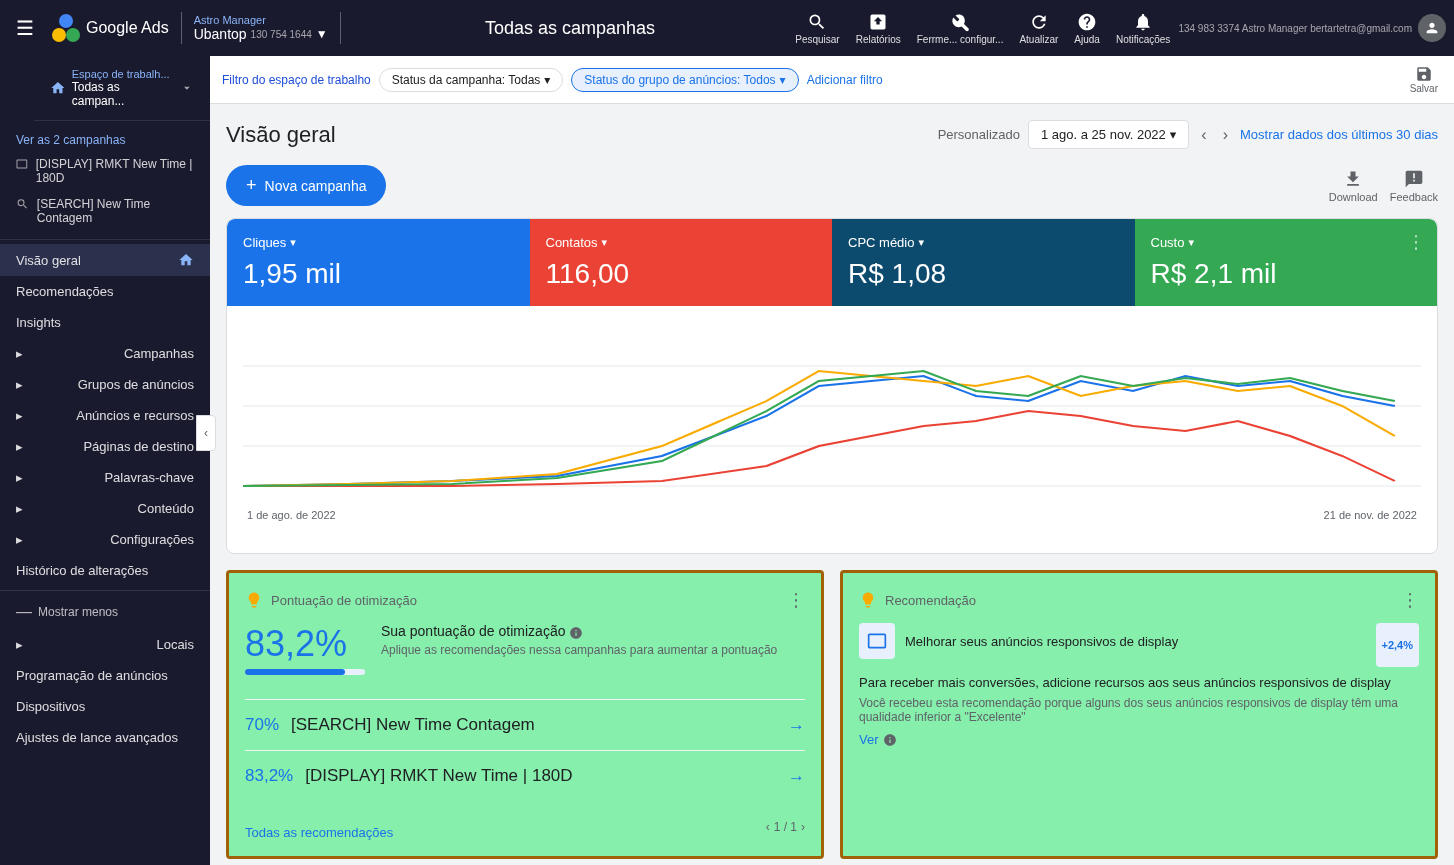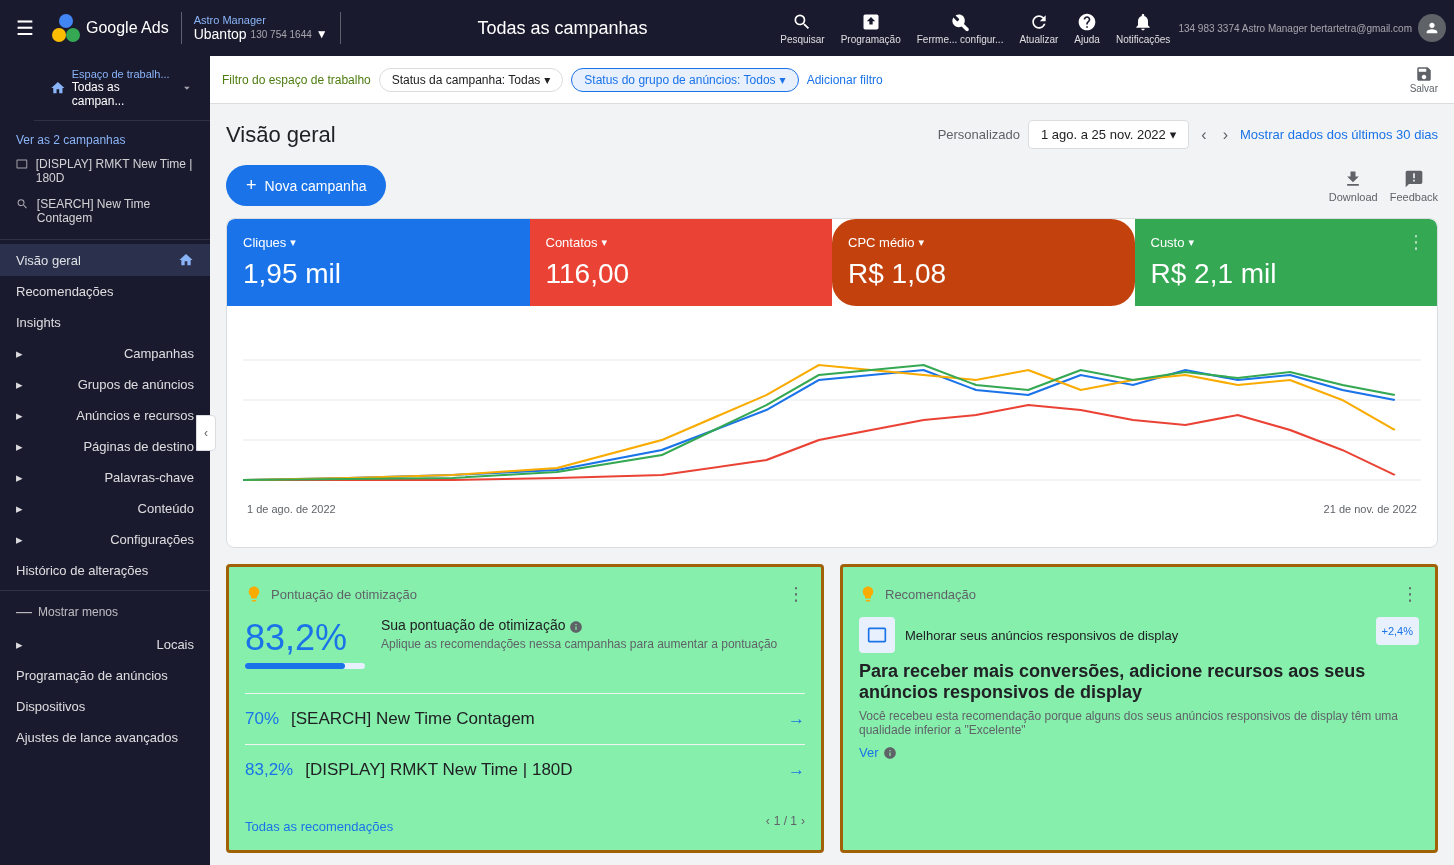--- a/index.html
+++ b/index.html
@@ -36,21 +36,21 @@
       top: 56px; left: 210px; right: 0;
       height: 48px;
       background: white;
       display: flex;
       align-items: center;
       padding: 0 12px;
       gap: 8px;
       border-bottom: 1px solid #dadce0;
       z-index: 90;
     }
-    .filter-label { color: #4d7c0f; font-size: 12px; }
+    .filter-label { color: #1d4ed8; font-size: 12px; }
     .filter-chip {
       display: flex; gap: 4px;
       border: 1px solid #dadce0;
       border-radius: 16px;
       padding: 4px 12px;
       font-size: 12px;
       cursor: pointer;
       background: white;
     }
     .filter-chip.active { background: #e8f0fe; border-color: #1a73e8; color: #1a73e8; }
@@ -179,34 +179,34 @@
       overflow: hidden;
     }
     .metric-card {
       flex: 1;
       padding: 16px;
       color: white;
       position: relative;
     }
     .metric-card.blue { background: #1a73e8; }
     .metric-card.red { background: #ea4335; }
-    .metric-card.orange { background: #c2410c; border-radius: 24px; }
+    .metric-card.orange { background: #0c4a6e; }
     .metric-card.green { background: #34a853; }
     .metric-label {
       display: flex; align-items: center; gap: 4px;
       font-size: 13px; margin-bottom: 8px;
     }
     .metric-value { font-size: 28px; font-weight: 400; }
     .metric-more { position: absolute; top: 12px; right: 12px; font-size: 18px; opacity: 0.7; }
 
     
     .chart-container {
       background: white;
       border-radius: 0 0 8px 8px;
-      padding: 14px 16px 16px;
+      padding: 20px 16px 16px;
       margin-bottom: 16px;
       position: relative;
     }
     .chart-svg { width: 100%; height: 180px; }
     .chart-labels {
       display: flex; justify-content: space-between;
       font-size: 11px; color: #5f6368;
       padding: 0 4px;
     }
 
@@ -234,24 +234,24 @@
       padding: 15px 0; border-top: 1px solid #f1f3f4; font-size: 17px;
     }
     .camp-pct { color: #1a73e8; font-weight: 500; margin-right: 12px; }
     .camp-name { flex: 1; color: #202124; }
     .camp-arrow { color: #1a73e8; }
 
     .all-recs { color: #1a73e8; font-size: 13px; cursor: pointer; margin-top: 12px; display: flex; align-items: center; gap: 4px; }
     .pagination { display: flex; align-items: center; gap: 4px; font-size: 12px; color: #5f6368; }
 
     
-    .rec-badge { background: #e8f0fe; color: #1a73e8; font-size: 11px; font-weight: 400; border-radius: 4px; padding: 8px 6px; }
+    .rec-badge { background: #e8f0fe; color: #1a73e8; font-size: 11px; font-weight: 700; border-radius: 4px; padding: 16px 6px; }
     .rec-icon-box { width: 36px; height: 36px; background: #e8f0fe; border-radius: 4px; display: flex; align-items: center; justify-content: center; flex-shrink: 0; }
     .rec-header-row { display: flex; align-items: flex-start; justify-content: space-between; margin-bottom: 8px; }
-    .rec-title { font-size: 18px; font-weight: 700; color: #202124; margin-bottom: 6px; }
+    .rec-title { font-size: 13px; font-weight: 400; color: #202124; margin-bottom: 6px; }
     .rec-desc { font-size: 12px; color: #5f6368; margin-bottom: 8px; }
     .rec-see { color: #1a73e8; font-size: 13px; cursor: pointer; }
 
     .metrics-card-wrapper {
       background: white;
       border-radius: 8px;
       margin-bottom: 16px;
       overflow: hidden;
       border: 1px solid #dadce0;
     }
@@ -290,21 +290,21 @@
     <div class="top-nav-icon-item">
       <svg width="20" height="20" viewBox="0 0 24 24" fill="white">
           <path d="M15.5 14h-.79l-.28-.27A6.471 6.471 0 0 0 16 9.5 6.5 6.5 0 1 0 9.5 16c1.61 0 3.09-.59 4.23-1.57l.27.28v.79l5 4.99L20.49 19l-4.99-5zm-6 0C7.01 14 5 11.99 5 9.5S7.01 5 9.5 5 14 7.01 14 9.5 11.99 14 9.5 14z"></path>
         </svg>
       <span>Pesquisar</span>
     </div>
     <div class="top-nav-icon-item">
       <svg width="20" height="20" viewBox="0 0 24 24" fill="white">
           <path d="M19 3H5c-1.1 0-2 .9-2 2v14c0 1.1.9 2 2 2h14c1.1 0 2-.9 2-2V5c0-1.1-.9-2-2-2zm-7 3l5 5h-3v4h-4v-4H7l5-5z"></path>
         </svg>
-      <span>Programação</span>
+      <span>Relatórios</span>
     </div>
     <div class="top-nav-icon-item">
       <svg width="20" height="20" viewBox="0 0 24 24" fill="white">
           <path d="M15.9 5.1C13.4 2.6 9.6 2.2 6.6 4.1L10.7 8.2C11.1 8.6 11.1 9.3 10.7 9.7L9.6 10.8C9.2 11.2 8.5 11.2 8.1 10.8L4 6.7C2.1 9.7 2.5 13.5 5 16C7.4 18.4 11 18.9 13.9 17.3L19.1 22.5C19.9 23.3 21.2 23.3 22 22.5C22.8 21.7 22.8 20.4 22 19.6L16.8 14.4C18.5 11.5 18 7.6 15.9 5.1Z"></path>
         </svg>
       <span>Ferrme... configur...</span>
     </div>
     <div class="top-nav-icon-item">
       <svg width="20" height="20" viewBox="0 0 24 24" fill="white">
           <path d="M17.65 6.35C16.2 4.9 14.21 4 12 4c-4.42 0-7.99 3.58-7.99 8s3.57 8 7.99 8c3.73 0 6.84-2.55 7.73-6h-2.08c-.82 2.33-3.04 4-5.65 4-3.31 0-6-2.69-6-6s2.69-6 6-6c1.66 0 3.14.69 4.22 1.78L13 11h7V4l-2.35 2.35z"></path>

